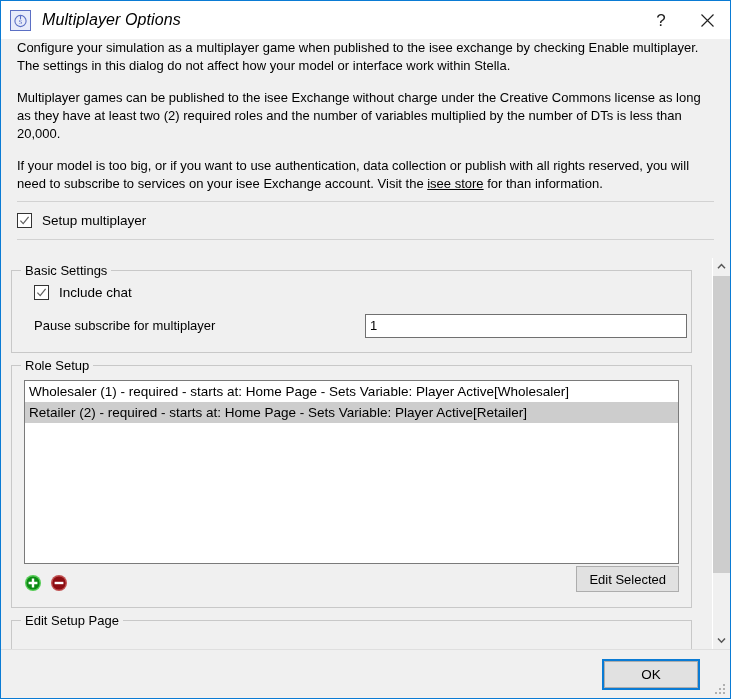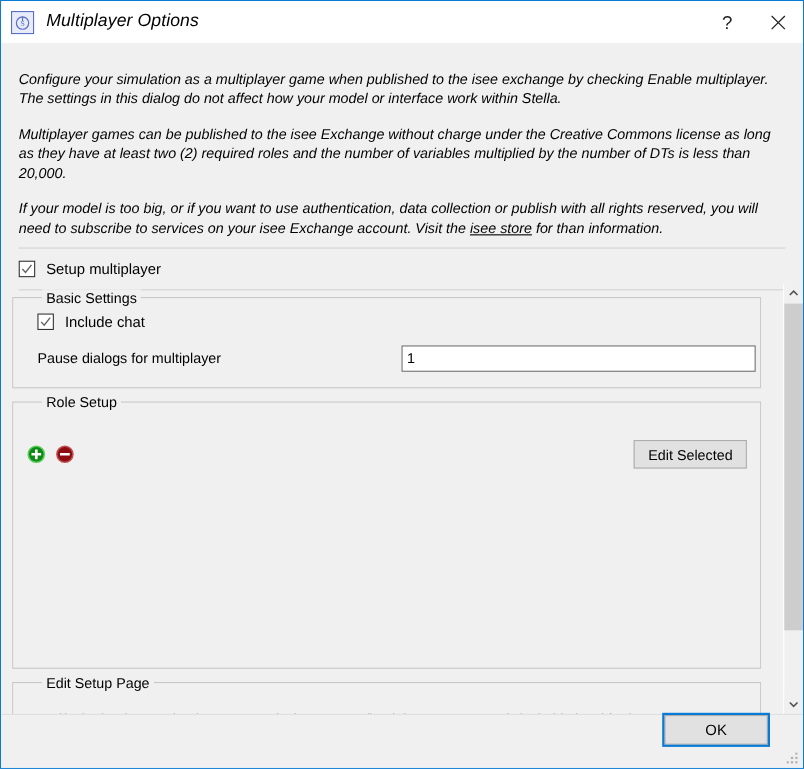--- a/index.html
+++ b/index.html
@@ -81,22 +81,21 @@
   
   .content {
     flex: 1 1 auto;
     position: relative;
     background: #f0f0f0;
     padding: 0;
     overflow: hidden;
   }
 
   .intro {
-    padding: 24px 16px 0 16px;
-    font-style: italic;
+    padding: 0 16px 0 16px;
   }
   .intro p {
     margin: 0 0 14px 0;
     font-size: 13px;
     line-height: 18px;
     color: #000;
   }
   .intro p:last-child { margin-bottom: 8px; }
   .link {
     color: #000000;
@@ -156,21 +155,21 @@
   .group {
     position: relative;
     border: 1px solid #c8c8c8;
     margin: 0 0 12px 0;
     padding: 14px 12px 12px 12px;
     box-sizing: border-box;
   }
   .group > .group-title {
     position: absolute;
     top: -8px;
-    left: 26px;
+    left: 9px;
     background: #f0f0f0;
     padding: 0 4px;
     font-size: 13px;
     color: #000;
     white-space: nowrap;
   }
 
   .formrow {
     display: flex;
     align-items: center;
@@ -211,22 +210,22 @@
     height: 21px;
     padding: 0 4px;
     white-space: nowrap;
     overflow: hidden;
     color: #000;
   }
   .listitem.selected { background: #cdcdcd; }
 
   .listtools {
     display: flex;
-    align-items: center;
-    margin-top: 20px;
+    align-items: flex-end;
+    margin-top: 2px;
   }
   .icon-btn {
     width: 18px;
     height: 18px;
     margin-right: 8px;
     background: none;
     border: none;
     padding: 0;
     cursor: default;
     display: block;
@@ -287,21 +286,21 @@
   }
 
   
   .footer {
     height: 49px;
     min-height: 49px;
     background: #f0f0f0;
     border-top: 1px solid #dfdfdf;
     position: relative;
     display: flex;
-    align-items: flex-start;
+    align-items: center;
     justify-content: flex-end;
     padding-right: 18px;
     box-sizing: border-box;
   }
   .footer .btn {
     height: 27px;
     width: 94px;
     padding: 0;
     font-size: 13.5px;
   }
@@ -374,27 +373,31 @@
           <span class="group-title">Basic Settings</span>
           <div class="cbrow" style="padding:0 0 0 10px;">
             <span class="checkbox">
               <svg width="11" height="11" viewBox="0 0 11 11">
                 <path d="M1.4 5.6 L4.2 8.6 L9.6 1.8" stroke="#606060" stroke-width="1.25" fill="none"></path>
               </svg>
             </span>
             <span class="cblabel">Include chat</span>
           </div>
           <div class="formrow" style="margin-top:18px; padding-left:10px; position:relative;">
-            <span class="formlabel">Pause dialogs for multiplayer</span>
+            <span class="formlabel">Pause subscribe for multiplayer</span>
             <input class="textinput" id="pause-interval-input" type="text" value="1" style="">
           </div>
         </div>
 
         <div class="group" style="height:243px;">
           <span class="group-title">Role Setup</span>
+          <div class="listbox">
+            <div class="listitem">Wholesaler (1) - required - starts at: Home Page - Sets Variable: Player Active[Wholesaler]</div>
+            <div class="listitem selected">Retailer (2) - required - starts at: Home Page - Sets Variable: Player Active[Retailer]</div>
+          </div>
           <div class="listtools">
             <button class="icon-btn">
               <svg width="18" height="18" viewBox="0 0 18 18">
                 <circle cx="9" cy="9" r="8" fill="#55cc55"></circle>
                 <circle cx="9" cy="9" r="6.6" fill="#0d8a15"></circle>
                 <path d="M9 4.6 L9 13.4 M4.6 9 L13.4 9" stroke="#ffffff" stroke-width="2.4" fill="none"></path>
               </svg>
             </button>
             <button class="icon-btn">
               <svg width="18" height="18" viewBox="0 0 18 18">

